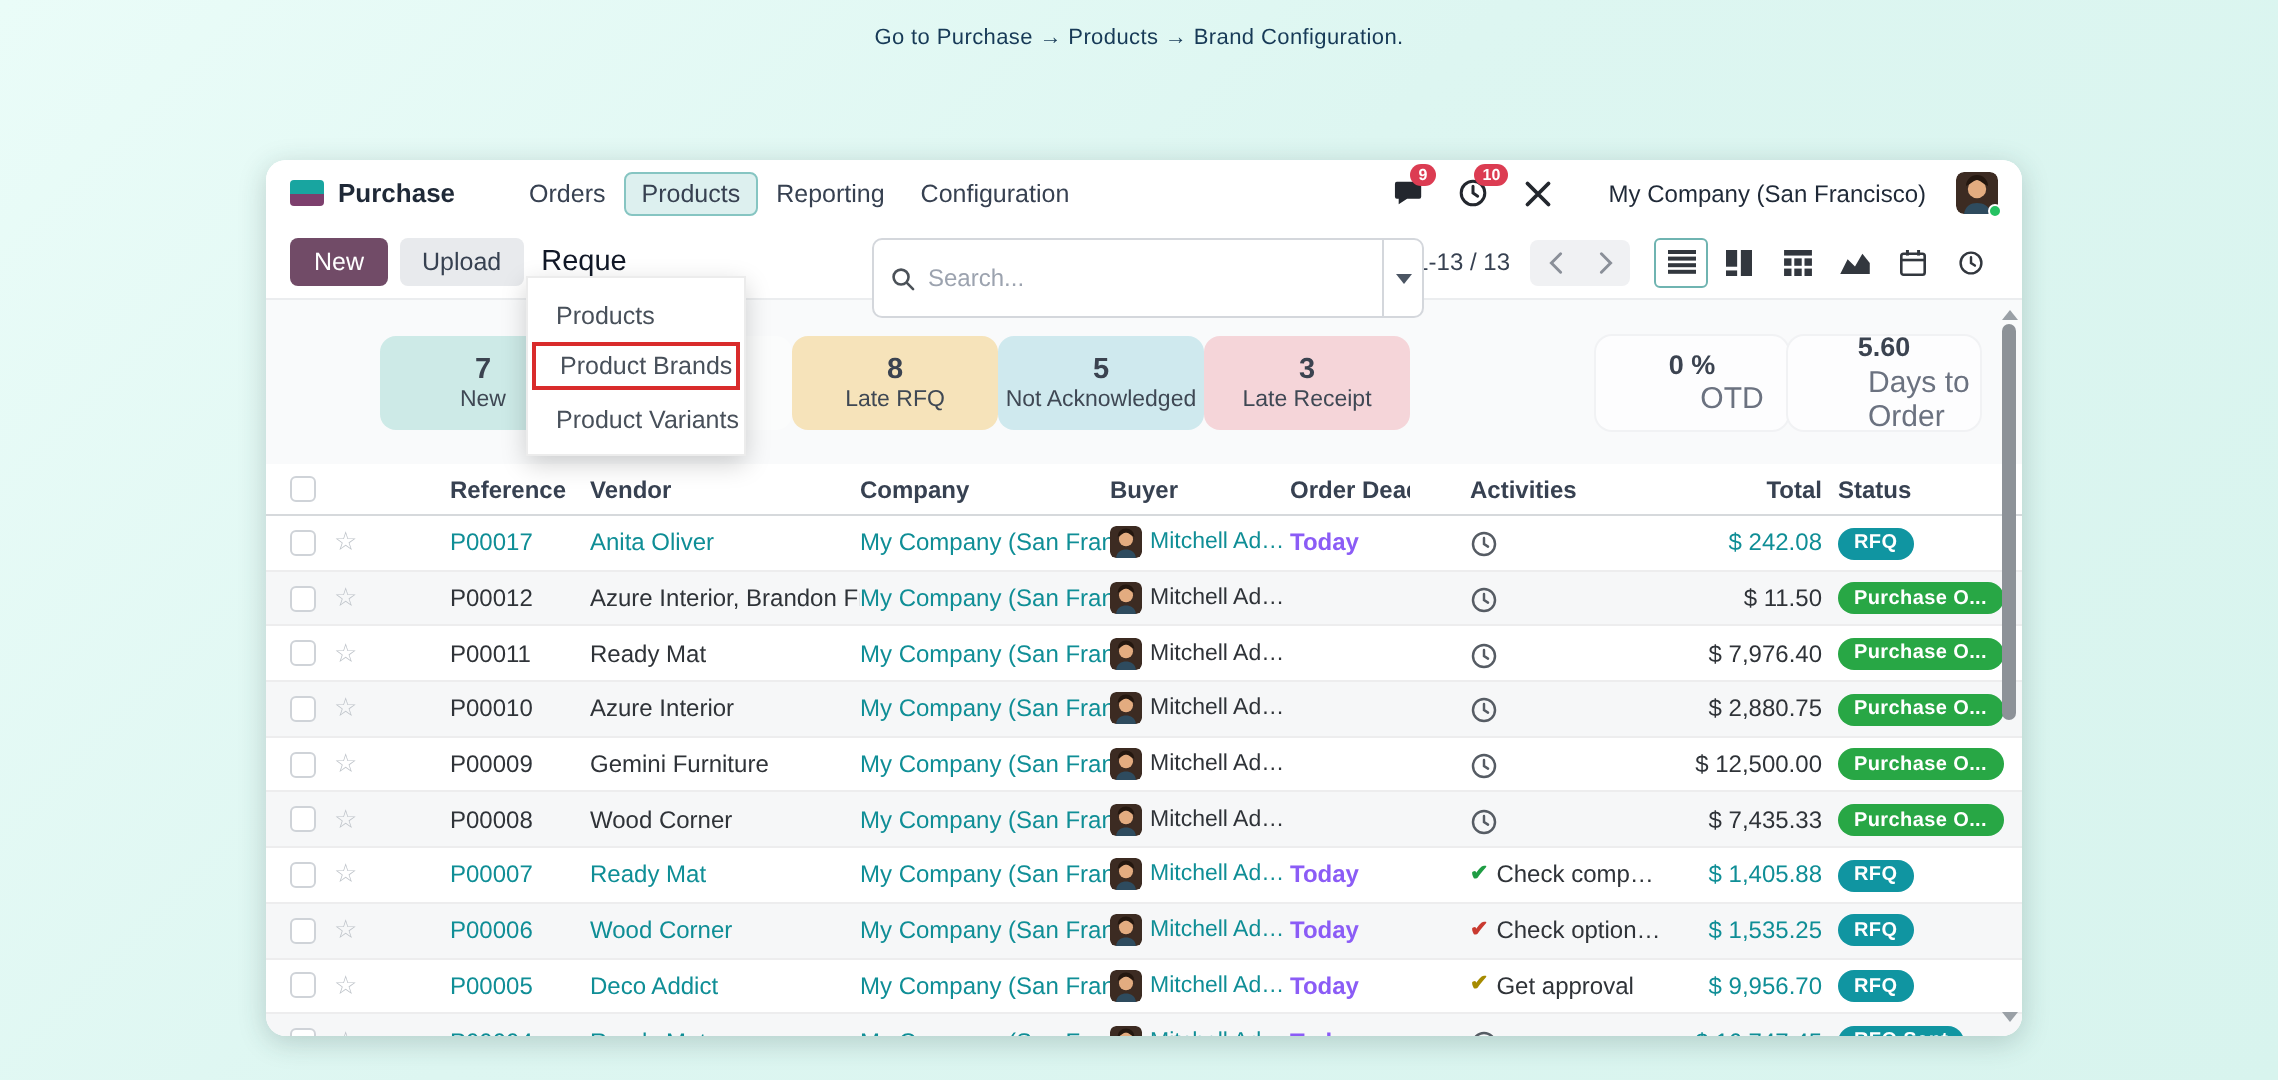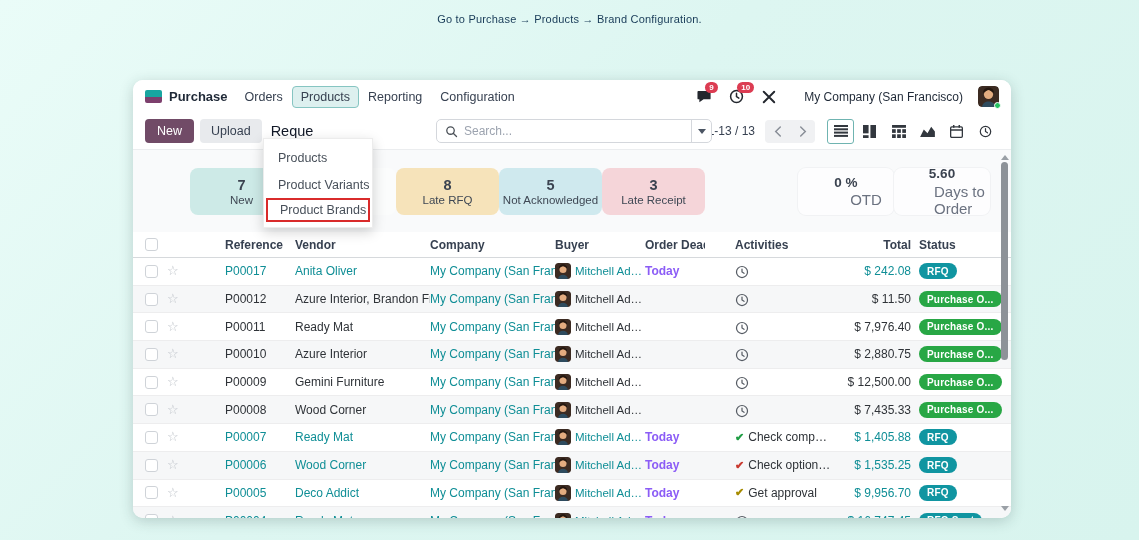--- a/index.html
+++ b/index.html
@@ -10,41 +10,41 @@
   .page-title { position:absolute; top:13px; left:0; width:1139px; text-align:center;
     font-size:11px; color:#173a57; letter-spacing:.2px; }
 
   .card { position:absolute; left:133px; top:80px; width:878px; height:438px;
     background:#fff; border-radius:10px; box-shadow:0 3px 14px rgba(30,60,60,.22); overflow:hidden; }
 
   
   .navbar { height:33px; display:flex; align-items:center; padding:0 12px; background:#fff; }
   .logo { width:17px; height:13px; border-radius:2px; overflow:hidden; margin-right:7px; display:flex; flex-direction:column; }
   .logo .t { flex:1; background:#18a5a0; } .logo .b { flex:1; background:#7d3f6d; }
-  .app-name { font-size:13px; font-weight:700; color:#1f2937; margin-right:8px; }
+  .app-name { font-size:13px; font-weight:700; color:#1f2937; margin-right:28px; }
   .menu-item { font-size:12.5px; color:#374151; padding:4px 9px; border-radius:4px; cursor:pointer; }
   .menu-item.active { background:#ddf0ef; border:1px solid #86c5c2; padding:3px 8px; }
   .systray { margin-left:auto; display:flex; align-items:center; gap:15px; }
   .tray-ic { position:relative; width:17px; height:17px; display:flex; align-items:center; justify-content:center; }
   .tray-badge { position:absolute; top:-6px; left:9px; background:#dc3c52; color:#fff; font-size:8px;
     font-weight:700; border-radius:8px; padding:1.5px 4px; line-height:1; }
   .company-name { font-size:12px; color:#1f2937;margin-left:12px; }
   .avatar { position:relative; width:21px; height:21px; border-radius:4px; overflow:visible; }
   .avatar svg { border-radius:4px; display:block; }
   .status-dot { position:absolute; right:-2px; bottom:-2px; width:7px; height:7px; border-radius:50%;
     background:#25c262; border:1.5px solid #fff; }
 
   
   .controlbar { position:relative; height:36px; display:flex; align-items:center; padding:0 12px; background:#fff; }
   .btn-new { background:#714b67; color:#fff; font-size:12.5px; border:none; border-radius:4px;
     padding:5px 12px; margin-right:6px; cursor:pointer; }
   .btn-upload { background:#e8eaed; color:#374151; font-size:12.5px; border:none; border-radius:4px;
     padding:5px 11px; margin-right:9px; cursor:pointer; }
   .breadcrumb { font-size:14.5px; color:#111827; white-space:nowrap; }
-  .searchbox { position:absolute; left:303px; top:6px; width:276px; height:24px; border:1px solid #d4d7dc;
+  .searchbox { position:absolute; left:303px; top:6px; width:276px; height:40px; border:1px solid #d4d7dc;
     border-radius:5px; display:flex; align-items:center; background:#fff; }
   .searchbox input { flex:1; border:none; outline:none; font-size:12px; color:#374151; min-width:0;
     font-family:"Liberation Sans",sans-serif; }
   .searchbox input::placeholder { color:#9ca3af; }
   .search-ic { margin:0 6px 0 8px; display:flex; }
   .search-caret { width:20px; align-self:stretch; border-left:1px solid #d4d7dc; display:flex;
     align-items:center; justify-content:center; cursor:pointer; }
   .caret-down { width:0; height:0; border-left:4px solid transparent; border-right:4px solid transparent;
     border-top:5px solid #4b5563; }
   .right-controls { margin-left:auto; display:flex; align-items:center; }
@@ -249,22 +249,22 @@
           <svg width="13" height="13" viewBox="0 0 16 16">
               <circle cx="8" cy="8" r="6.4" fill="none" stroke="#32373e" stroke-width="1.5"></circle>
               <path d="M8 4.4V8l2.4 1.6" fill="none" stroke="#32373e" stroke-width="1.5" stroke-linecap="round"></path>
             </svg>
         </div>
       </div>
     </div>
 
     <div class="dropdown">
       <div class="dd-item">Products</div>
+      <div class="dd-item annotated">Product Brands</div>
       <div class="dd-item gap">Product Variants</div>
-      <div class="dd-item annotated">Product Brands</div>
     </div>
   </div>
 
   <div class="stats-band">
     <div class="stat-card" style="background: rgb(205, 234, 231);">
       <div class="stat-value">7</div>
       <div class="stat-label">New</div>
     </div>
     <div class="stat-card" style="background: rgb(251, 252, 252);">
       <div class="stat-value">1</div>

